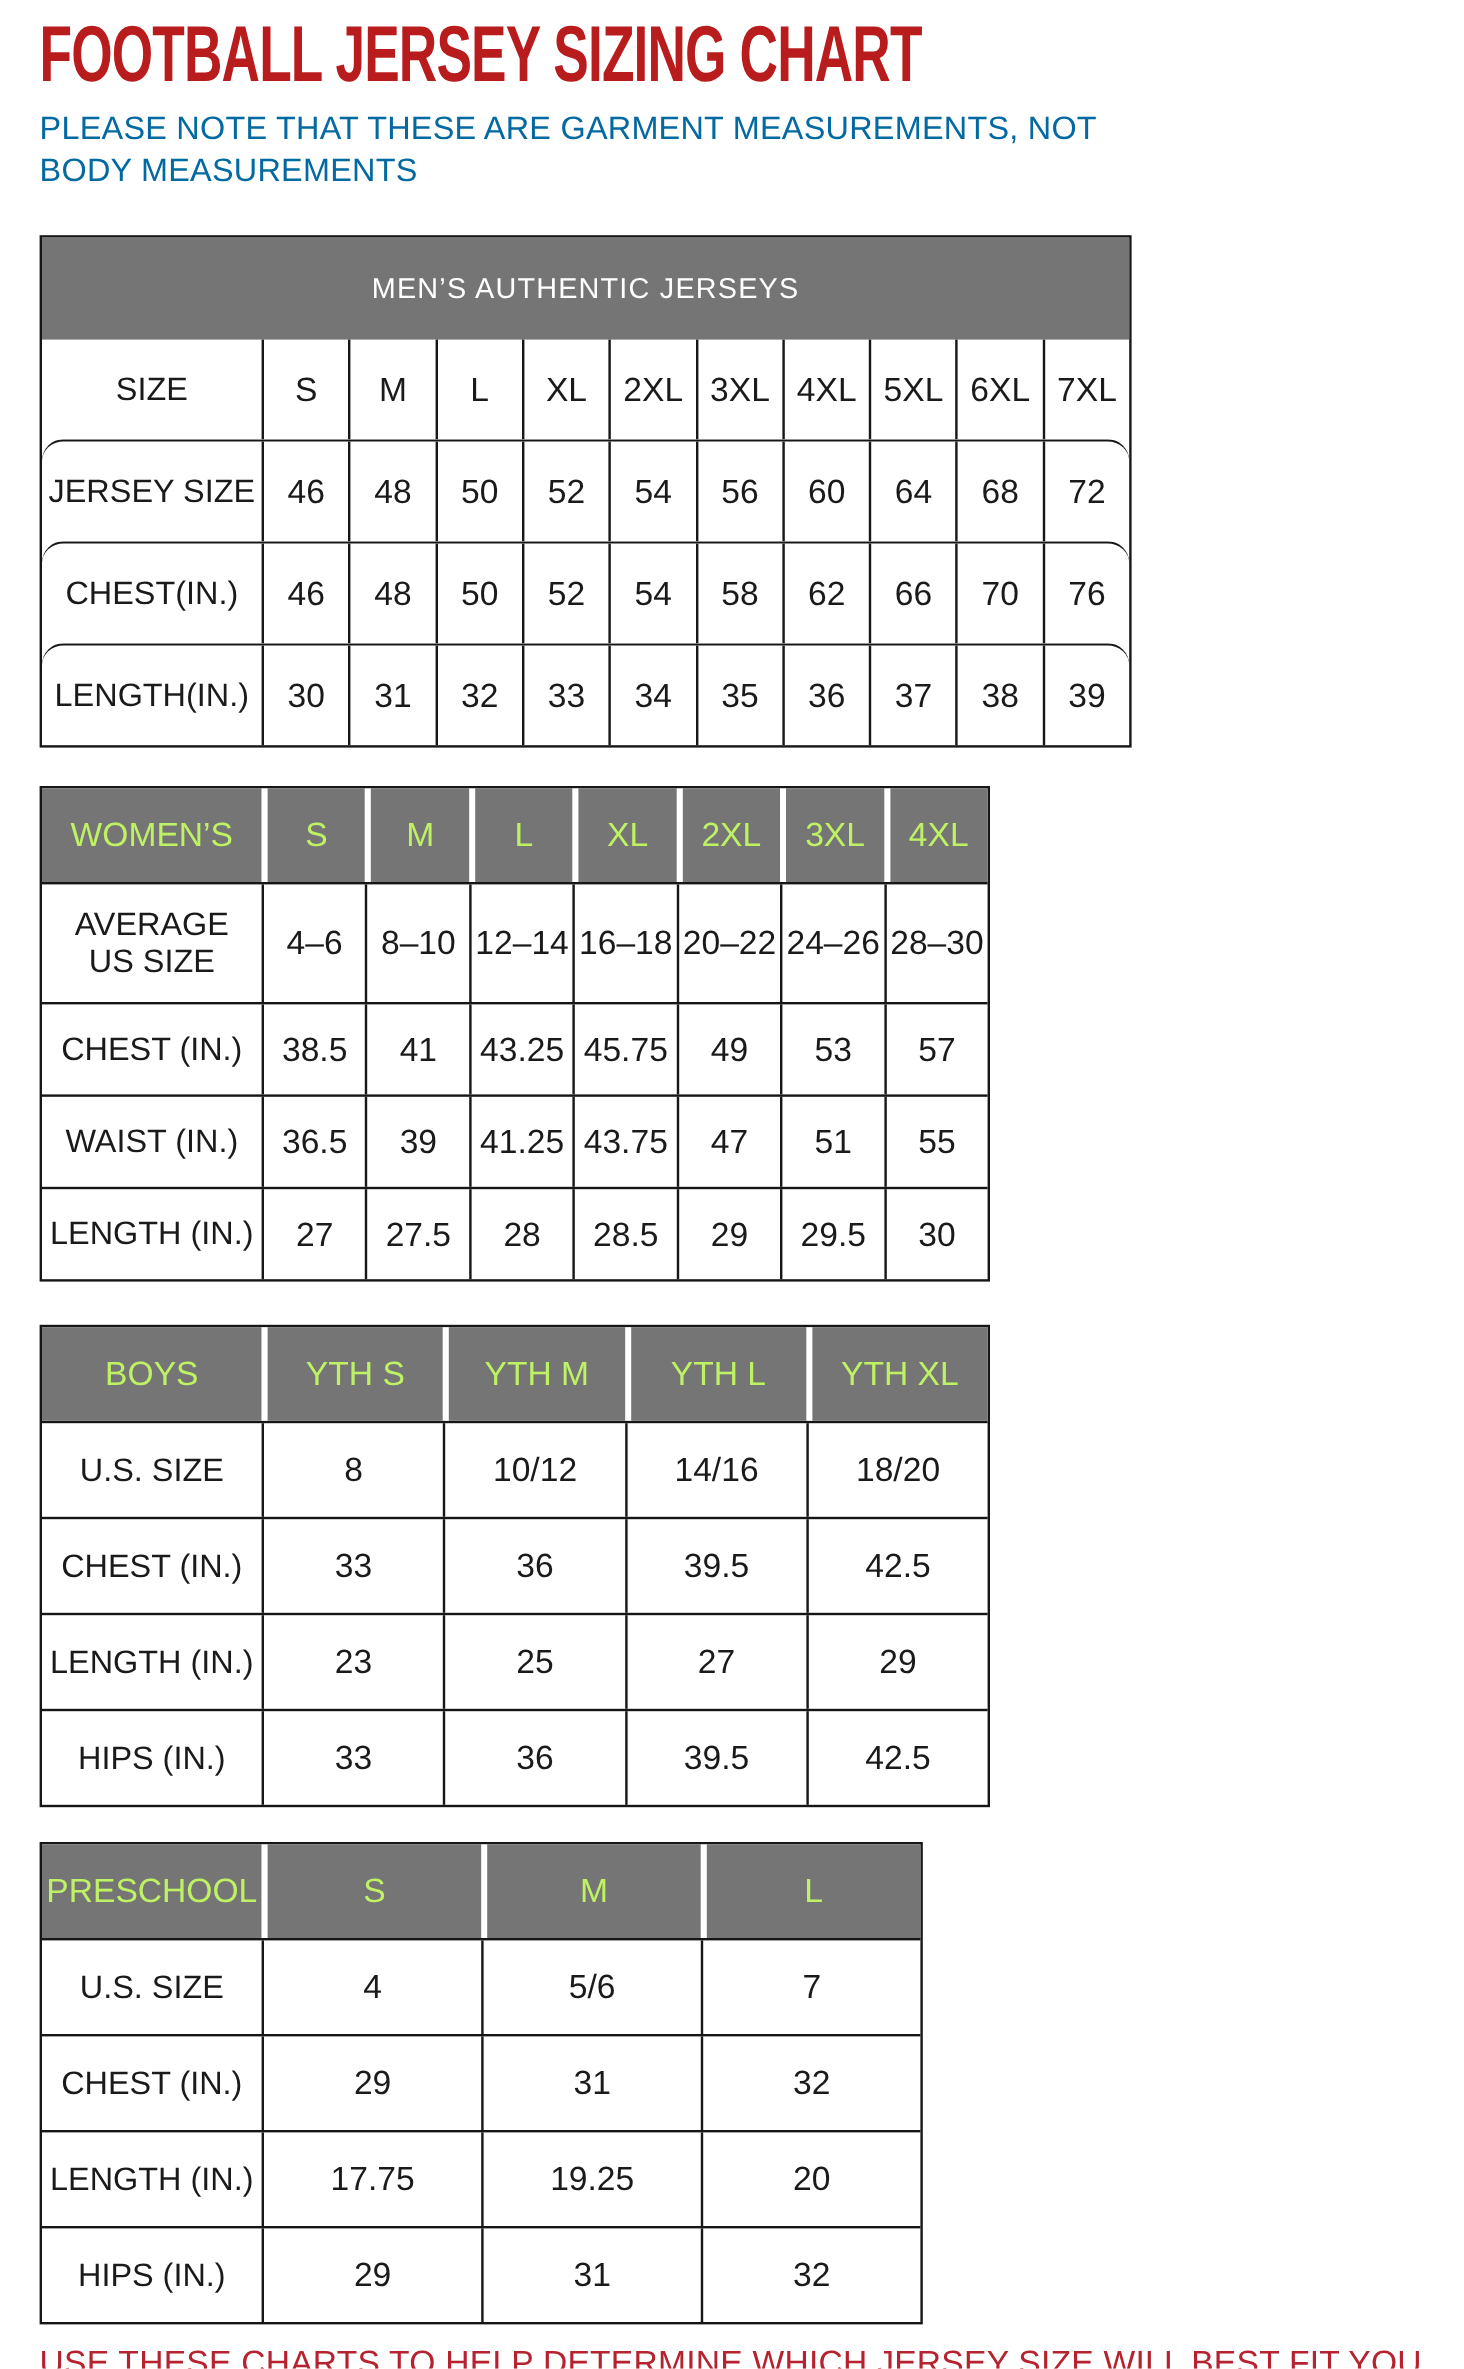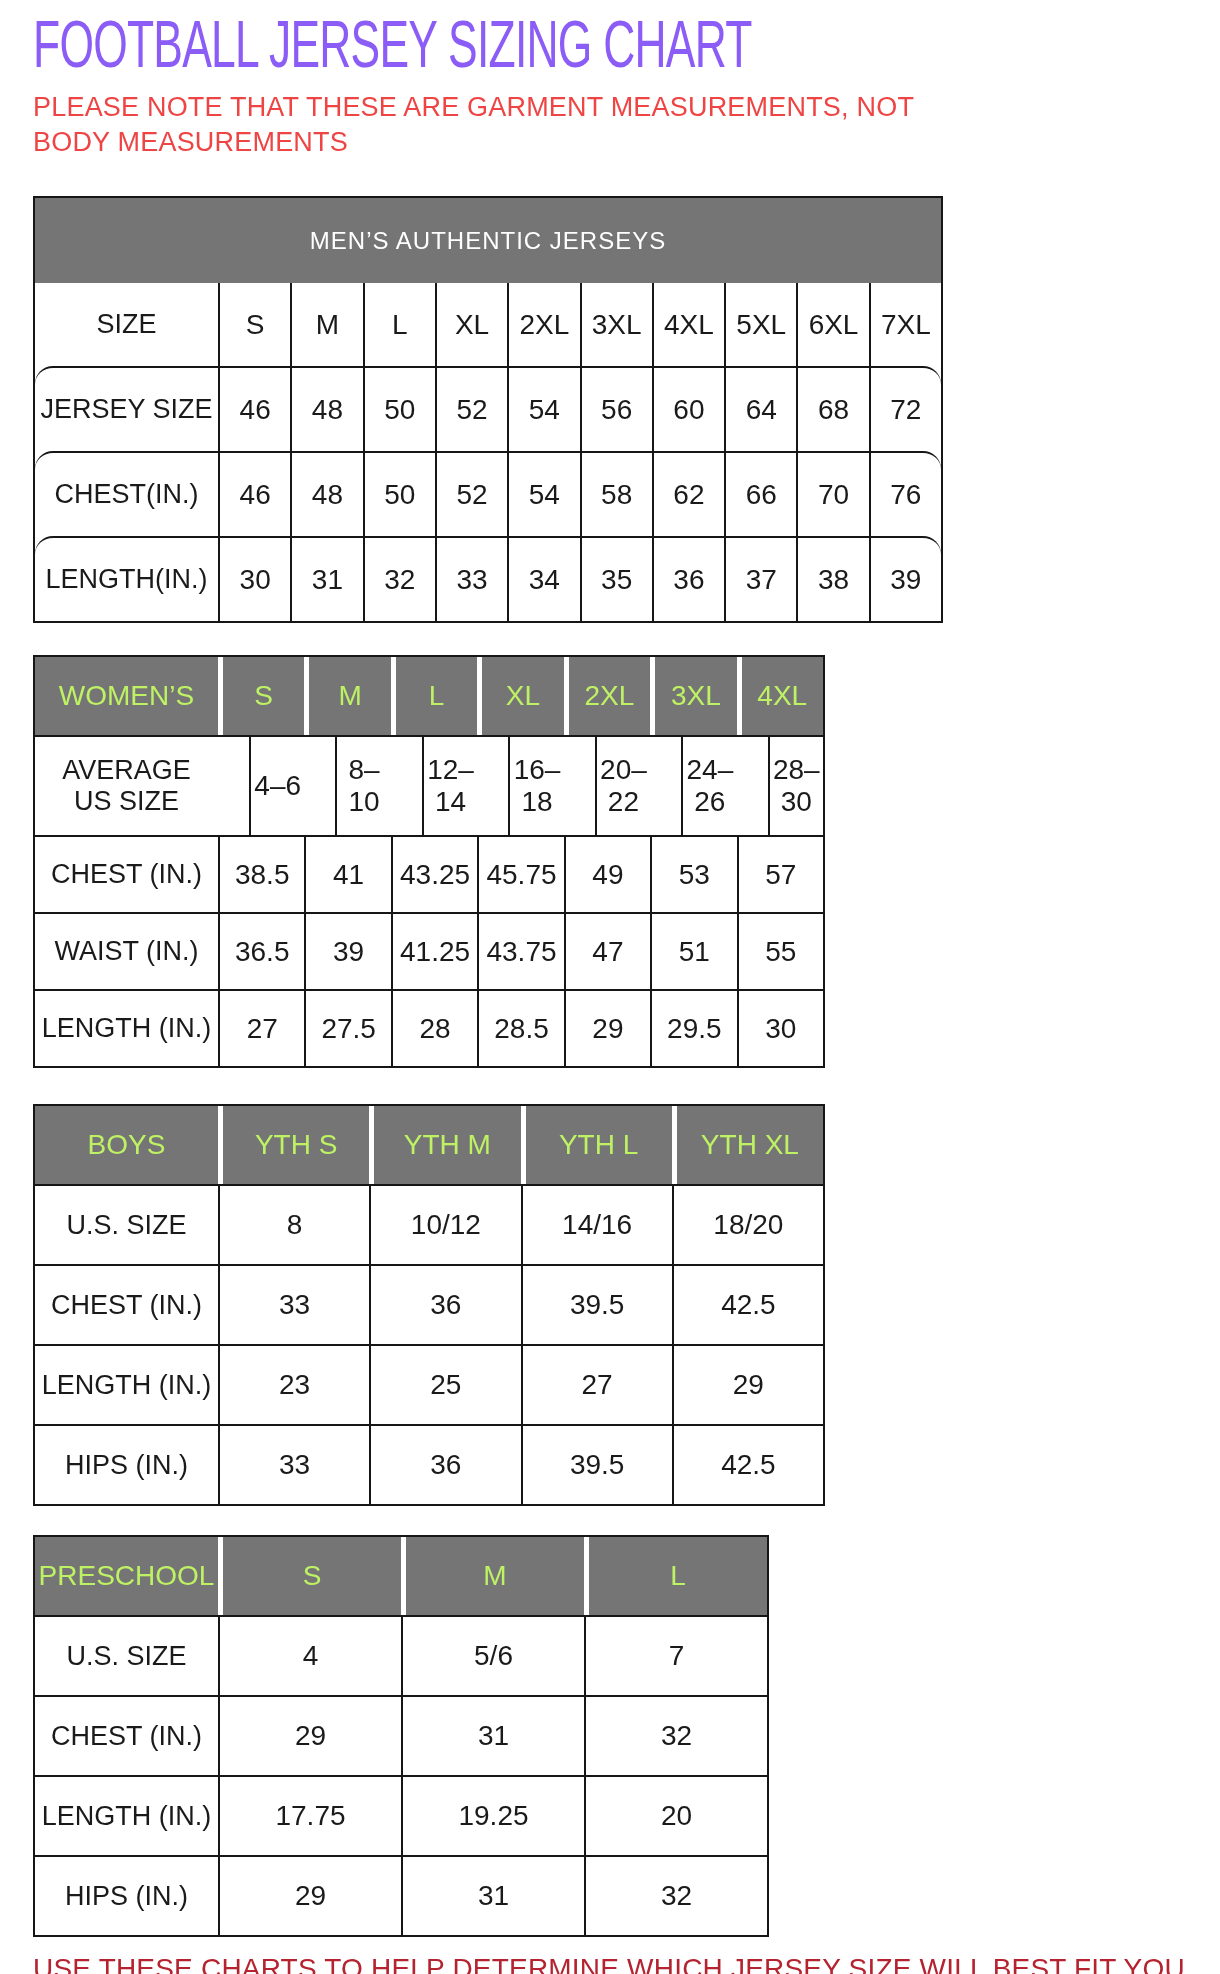--- a/index.html
+++ b/index.html
@@ -11,37 +11,37 @@
     font-family: "Liberation Sans", "DejaVu Sans", sans-serif;
     color: #1a1a1a;
     padding: 16px 0 0 33px;
     box-sizing: border-box;
     overflow: hidden;
   }
   h1.title {
     margin: 0 0 14px 0;
     font-size: 60px;
     line-height: 1;
-    font-weight: 400;
-    color: #8b5cf6;
+    font-weight: 700;
+    color: #b91c1c;
     height: 60px;
   }
   h1.title .squeeze {
     display: inline-block;
     transform: scale(0.74, 1.1);
     transform-origin: 0 60%;
     white-space: nowrap;
     letter-spacing: -1px;
   }
   .note {
     width: 905px;
     font-size: 27px;
     line-height: 1.3;
     font-weight: 500;
-    color: #ef4444;
+    color: #0369a1;
     margin-bottom: 36px;
     letter-spacing: 0.2px;
   }
   .footer-note {
     font-size: 28px;
     color: #b4232f;
     font-weight: 500;
     margin-top: 16px;
     letter-spacing: 0.2px;
     width: 1160px;
@@ -80,21 +80,21 @@
   .thead .hcell { background: #757575; color: #bef264; }
   .thead .hcell + .hcell { border-left: 5px solid #ffffff; }
   .trow.tall { height: 98px; }
 
   .tbl-mens { width: 910px; margin-bottom: 32px; }
   .tbl-mens .trow { grid-template-columns: 183px repeat(10, 1fr); height: 83px; border-radius: 18px; }
 
   .tbl-womens { width: 792px; margin-bottom: 36px; }
   .tbl-womens .trow { grid-template-columns: 183px repeat(7, 1fr); height: 75px; }
   .tbl-womens .trow.thead { height: 78px; }
-  .tbl-womens .trow.tall { height: 98px; gap: 31px; }
+  .tbl-womens .trow.tall { height: 98px; }
 
   .tbl-boys { width: 792px; margin-bottom: 29px; }
   .tbl-boys .trow { grid-template-columns: 183px repeat(4, 1fr); height: 78px; }
 
   .tbl-preschool { width: 736px; margin-bottom: 0; }
   .tbl-preschool .trow { grid-template-columns: 183px repeat(3, 1fr); height: 78px; }
 </style>
 </head>
 <body>
 

